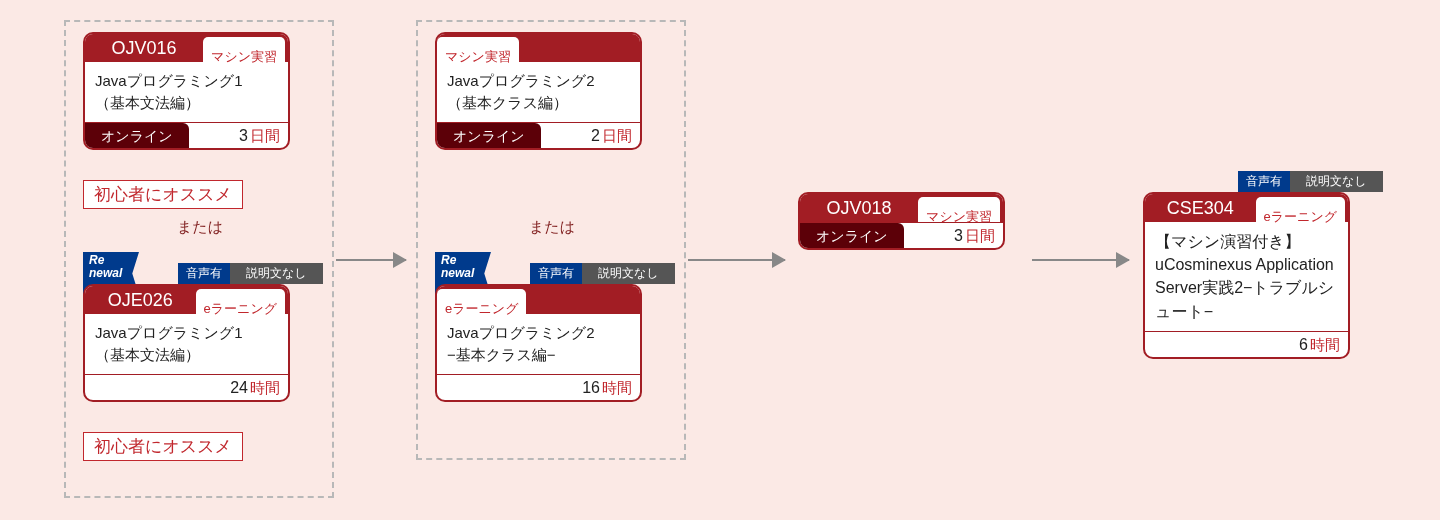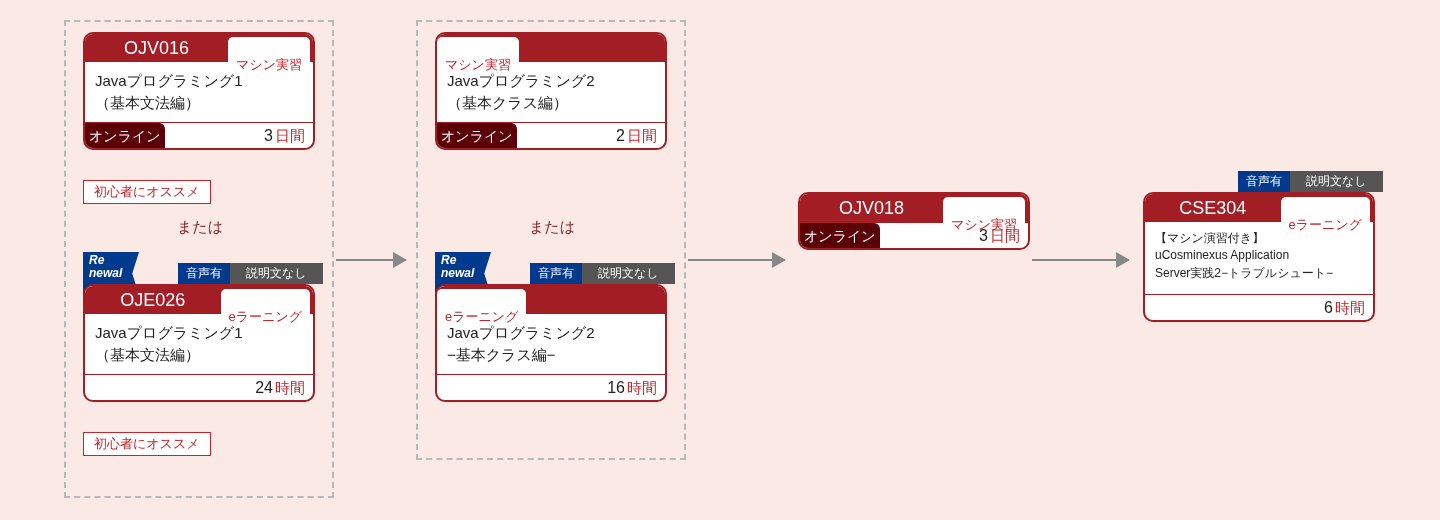--- a/index.html
+++ b/index.html
@@ -19,41 +19,41 @@
   .group-box {
     position: absolute;
     border: 2px dashed #b8b8b8;
   }
   .card {
     position: absolute;
     background: #fff;
     border: 2px solid #a21d24;
     border-radius: 10px;
     overflow: hidden;
-    width: 232px;
+    width: 207px;
   }
   .card-header {
     background: #a21d24;
     color: #fff;
     display: flex;
     align-items: stretch;
     height: 28px;
   }
   .card-code {
     flex: 1;
     color: #fff;
     font-size: 18px;
     text-align: center;
     line-height: 28px;
   }
   .card-type {
     background: #fff;
     color: #c1272d;
     font-size: 13px;
-    padding: 16px 8px;
+    padding: 8px 8px;
     margin: 3px 3px 0 0;
     border-radius: 5px 5px 0 0;
     line-height: 24px;
   }
   .card-title {
     padding: 8px 10px;
     font-size: 15px;
     line-height: 1.45;
     min-height: 60px;
     color: #222;
@@ -61,21 +61,21 @@
   .card-footer {
     display: flex;
     align-items: stretch;
     border-top: 1px solid #a21d24;
     height: 26px;
   }
   .footer-mode {
     background: #5c0008;
     color: #fff;
     font-size: 14px;
-    padding: 0 4px;
+    padding: 0 16px;
     line-height: 26px;
     border-radius: 0 6px 0 0;
   }
   .footer-spacer { flex: 1; }
   .footer-dur {
     color: #222;
     font-size: 16px;
     padding-right: 2px;
     line-height: 26px;
   }
@@ -83,21 +83,21 @@
     color: #c1272d;
     font-size: 15px;
     padding-right: 8px;
     line-height: 26px;
   }
   .sub-tag {
     position: absolute;
     border: 1px solid #c1272d;
     color: #c1272d;
     background: #fff;
-    font-size: 13px;
+    font-size: 17px;
     padding: 2px 10px;
   }
   .or-label {
     position: absolute;
     color: #7f1d1d;
     font-size: 15px;
     width: 60px;
     text-align: center;
   }
   .renewal {
@@ -270,21 +270,21 @@
   <div class="audio-badge" style="left:1238px; top:171px;">
     <div class="audio-left">音声有</div>
     <div class="audio-right">説明文なし</div>
   </div>
 
   <div class="card" style="left:1143px; top:192px;">
     <div class="card-header">
       <div class="card-code">CSE304</div>
       <div class="card-type">eラーニング</div>
     </div>
-    <div class="card-title" style="min-height:72px; font-size:12px;">
+    <div class="card-title" style="min-height:72px; font-size:16px;">
       <span>【マシン演習付き】</span><br>
       <span>uCosminexus Application</span><br>
       <span>Server実践2−トラブルシュート−</span>
     </div>
     <div class="card-footer">
       <div class="footer-spacer"></div>
       <div class="footer-dur">6</div>
       <div class="footer-unit">時間</div>
     </div>
   </div>

